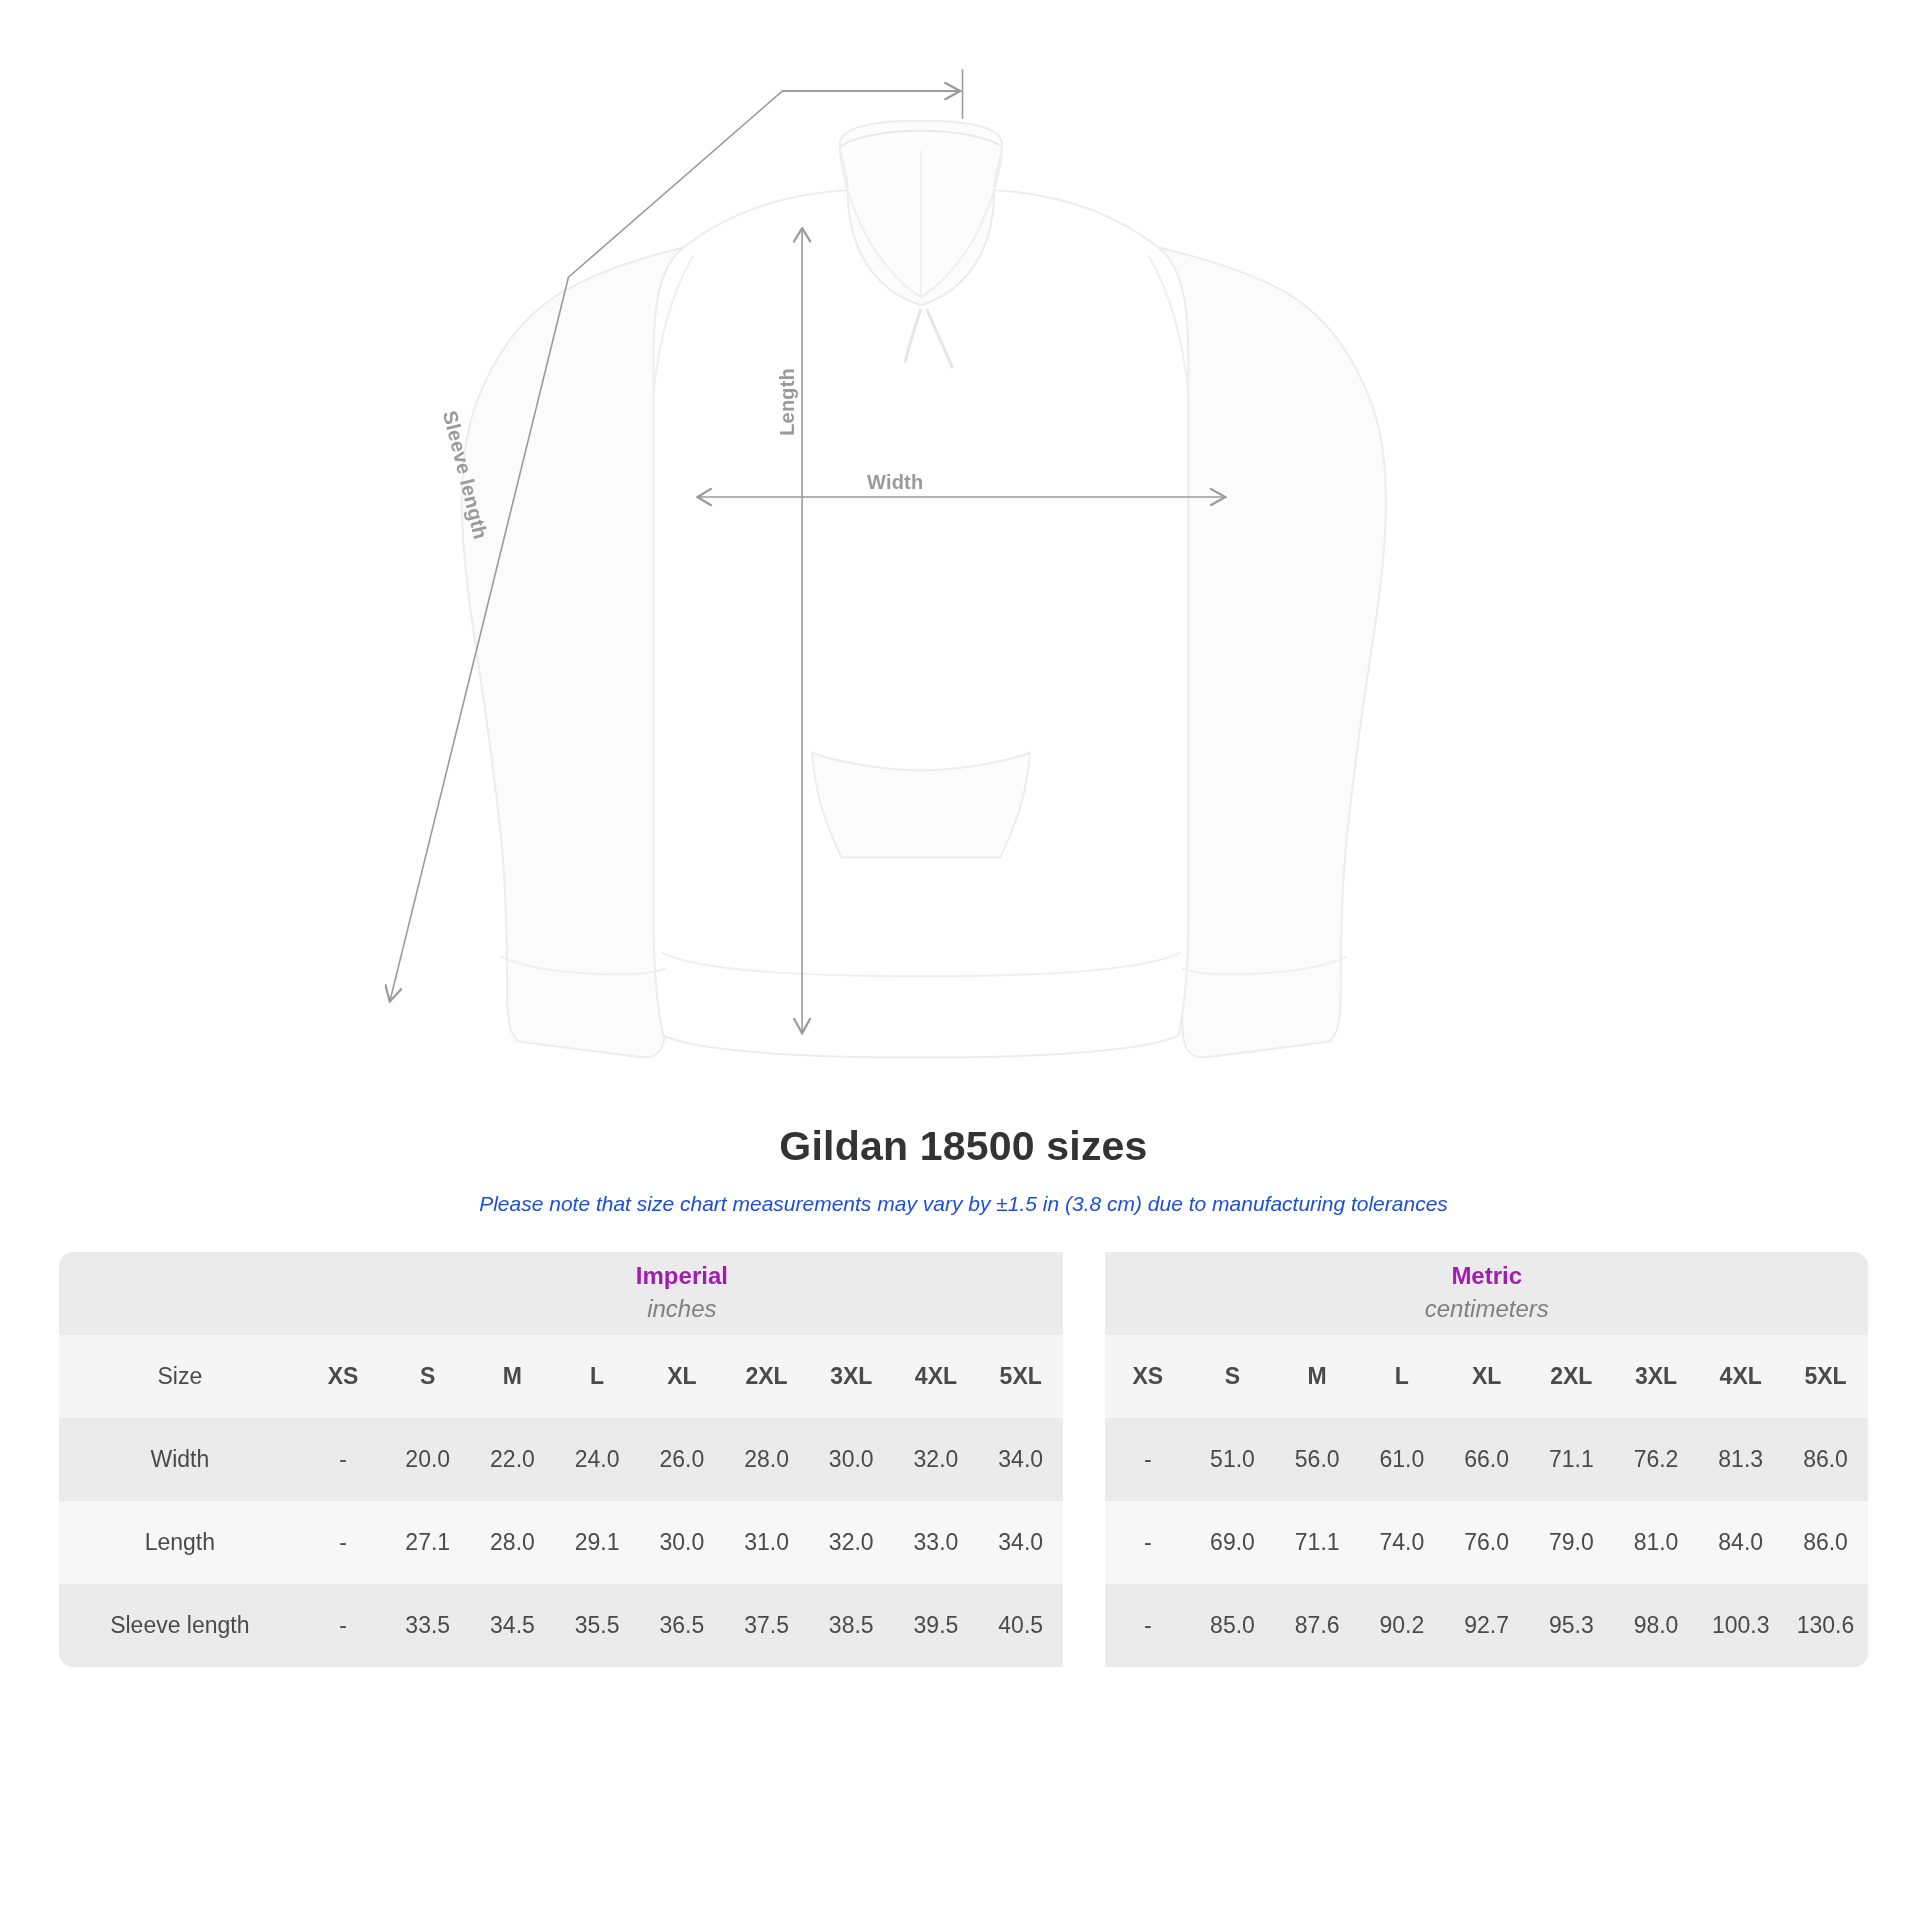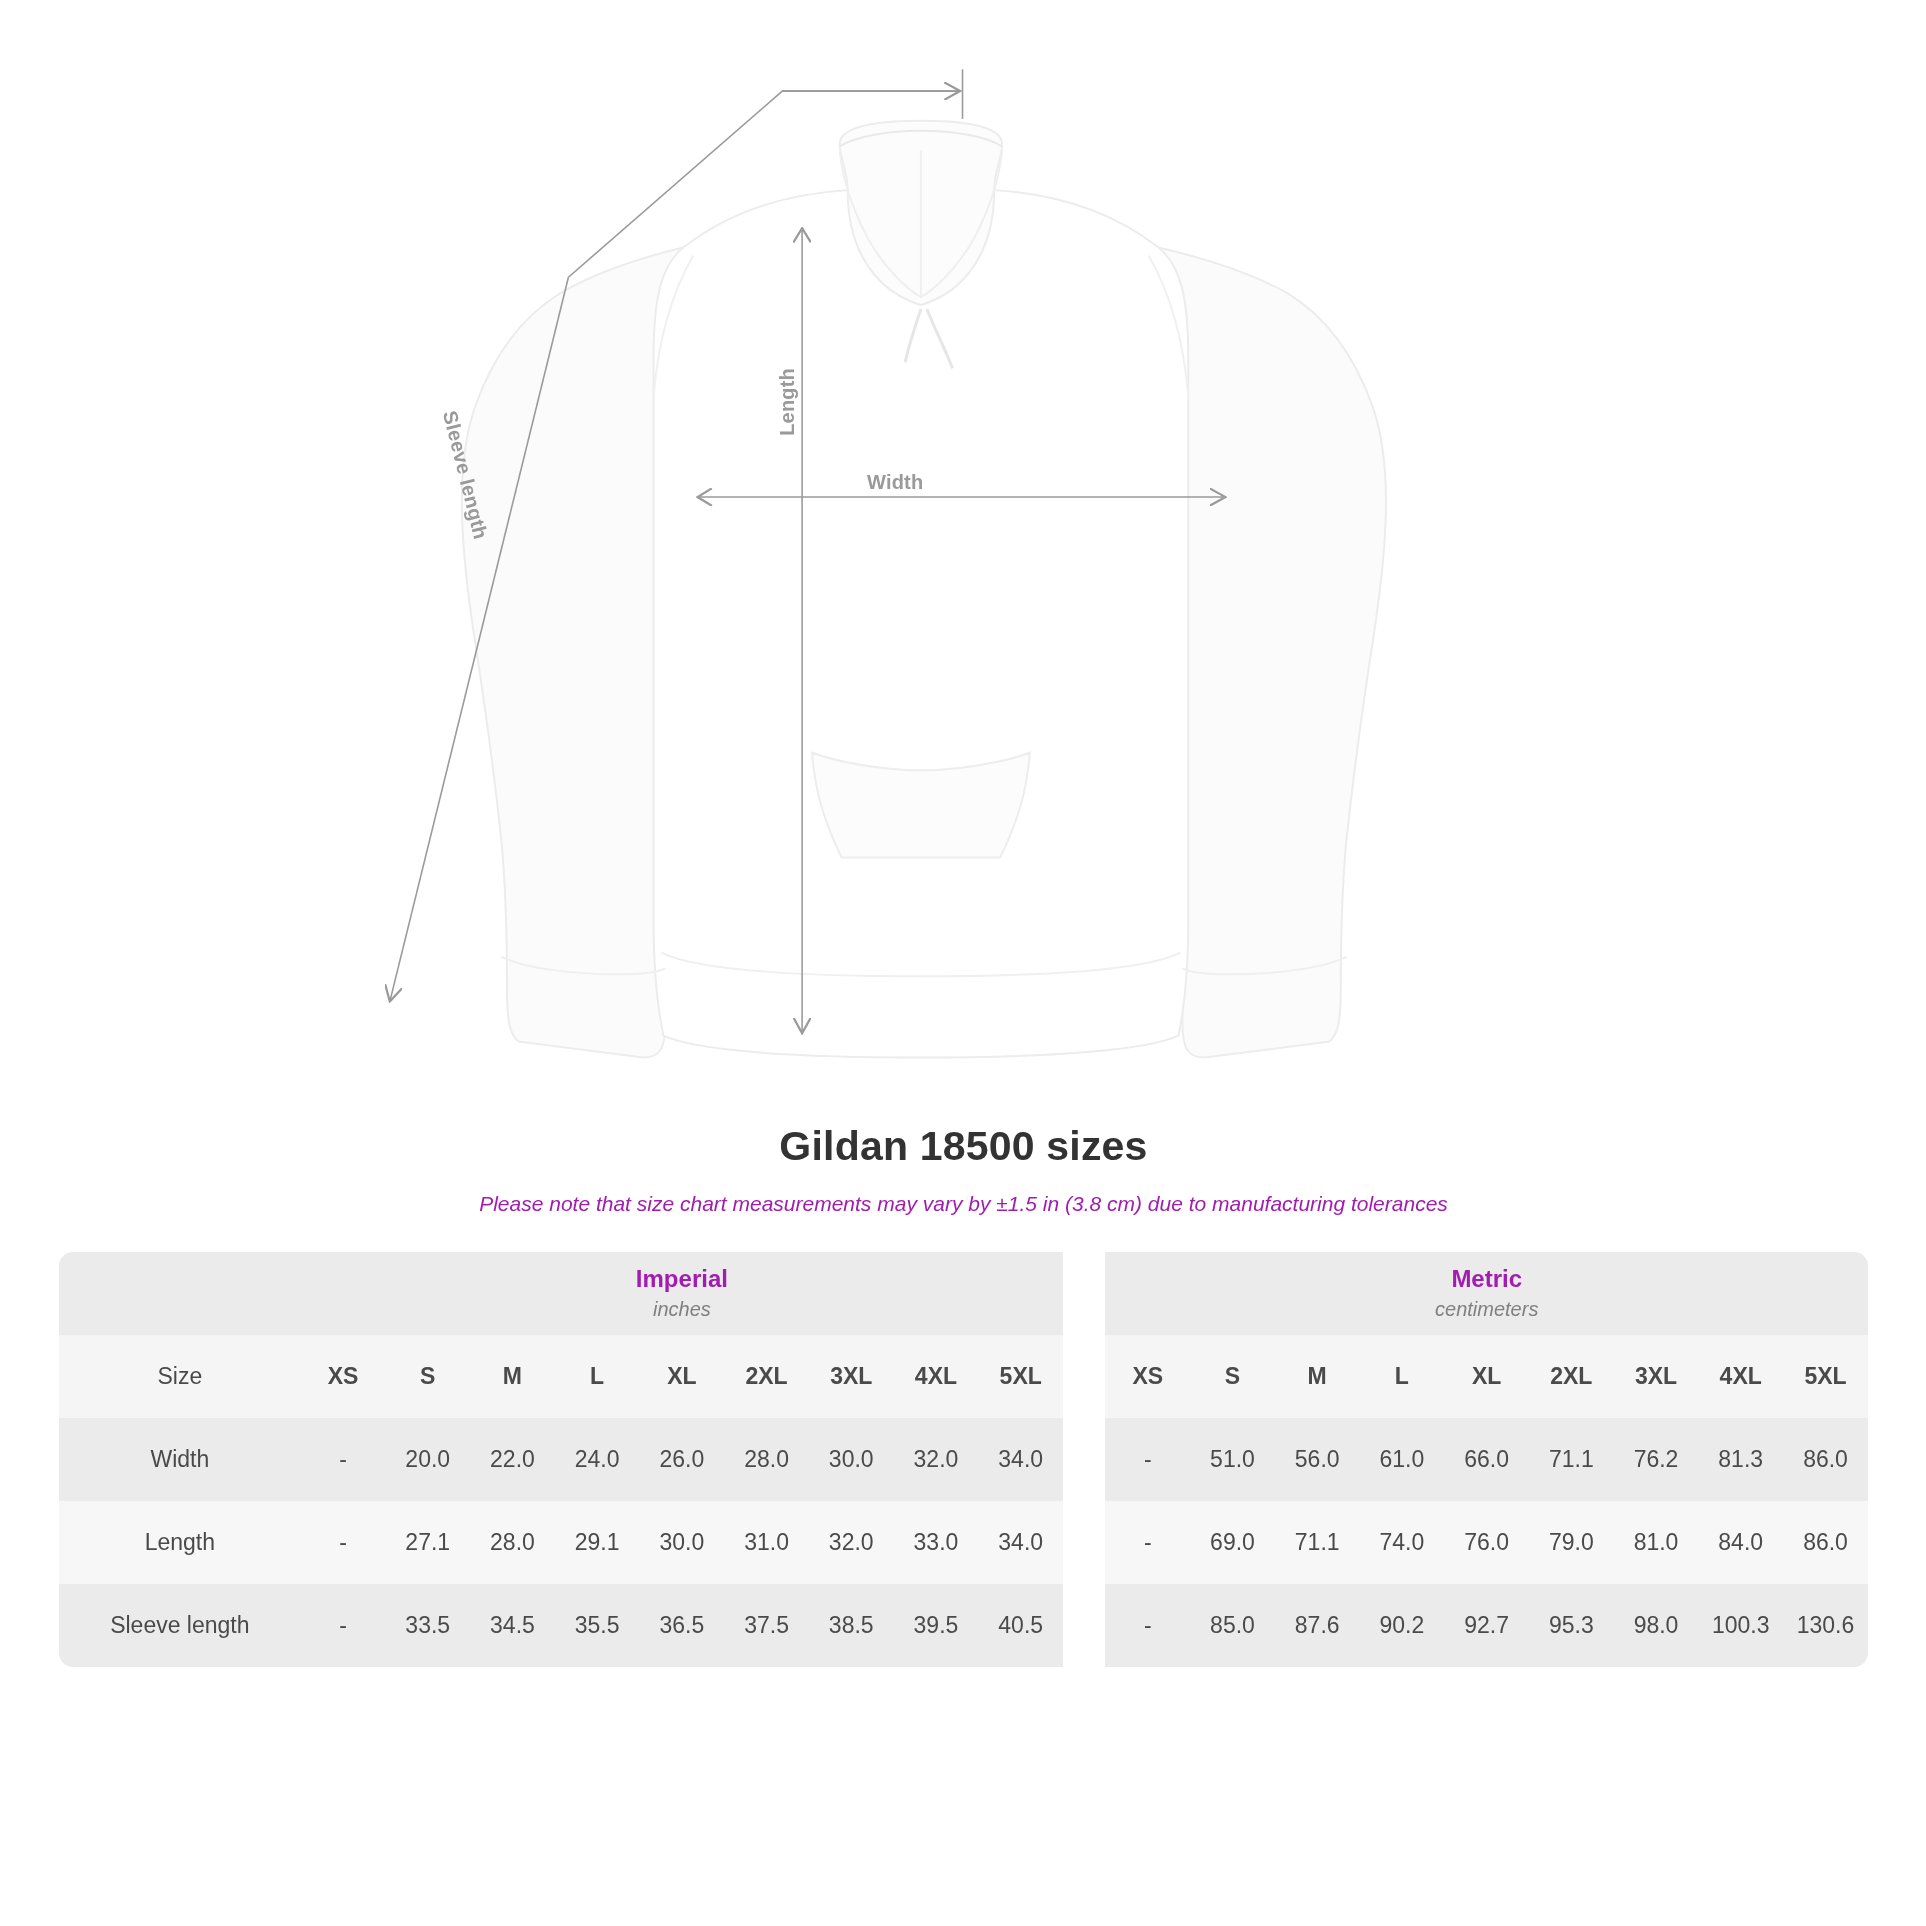--- a/index.html
+++ b/index.html
@@ -54,21 +54,21 @@
     font-weight: bold;
     color: #333333;
     margin: 0;
     padding-top: 14px;
     letter-spacing: 0.2px;
   }
   .chart-subtitle {
     text-align: center;
     font-size: 21px;
     font-style: italic;
-    color: #a21caf;
+    color: #1d4ed8;
     margin: 22px 0 0 0;
   }
 
   
   .table-wrap {
     margin: 36px 59px 0 59px;
     border-radius: 14px;
     overflow: hidden;
     background: #ffffff;
   }
@@ -92,21 +92,21 @@
     background: #ebebeb;
     height: 127px;
   }
   .unit-name {
     font-size: 24px;
     font-weight: bold;
     color: #a21caf;
     line-height: 1.25;
   }
   .unit-sub {
-    font-size: 20px;
+    font-size: 24px;
     font-style: italic;
     color: #808080;
     line-height: 1.5;
   }
   .gap-cell {
     background: #ffffff !important;
   }
   
   .head-row td {
     background: #f5f5f5;

